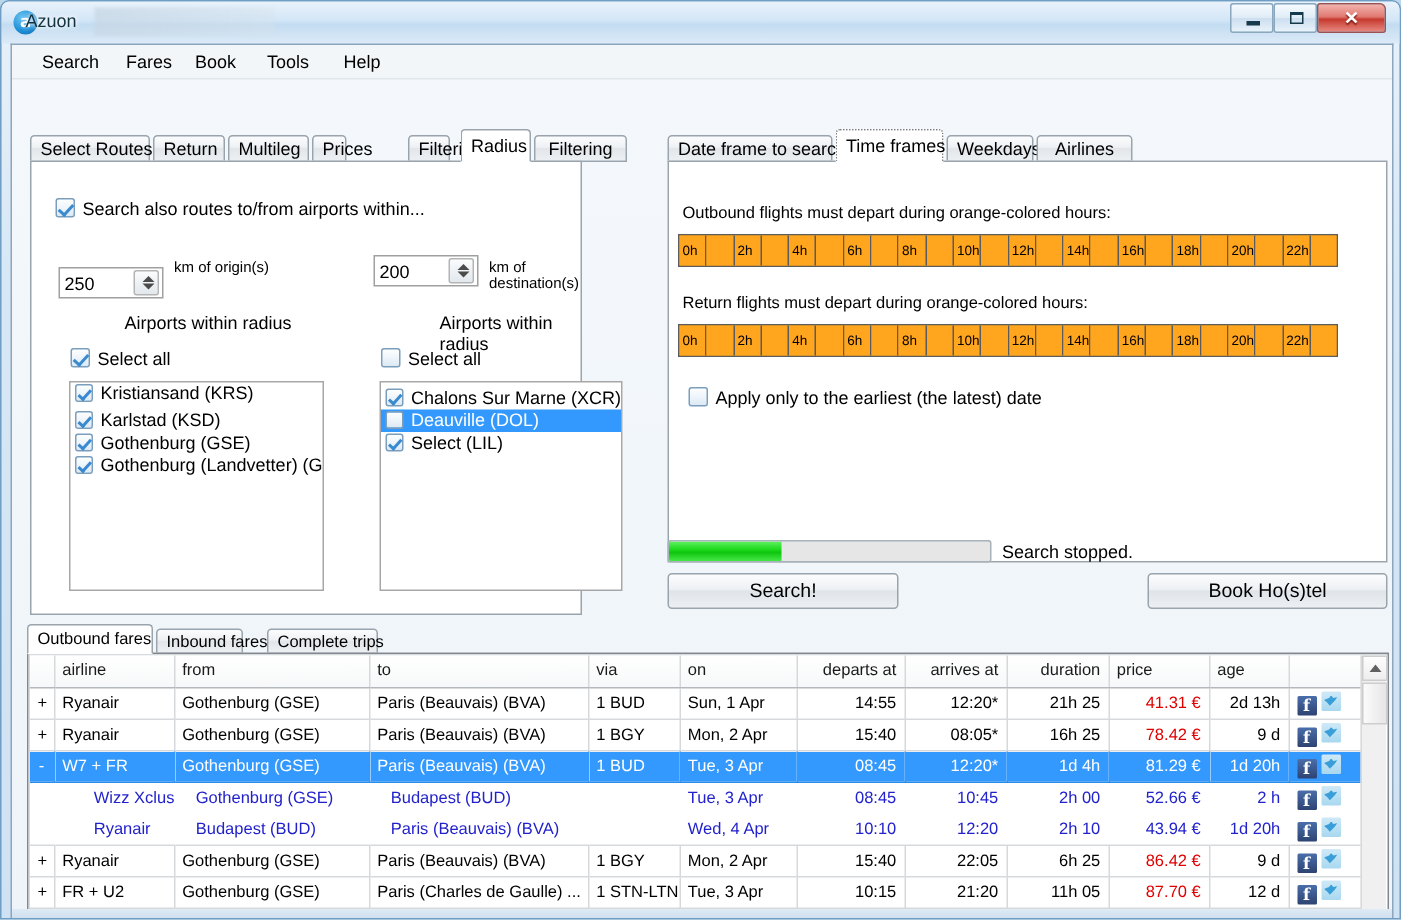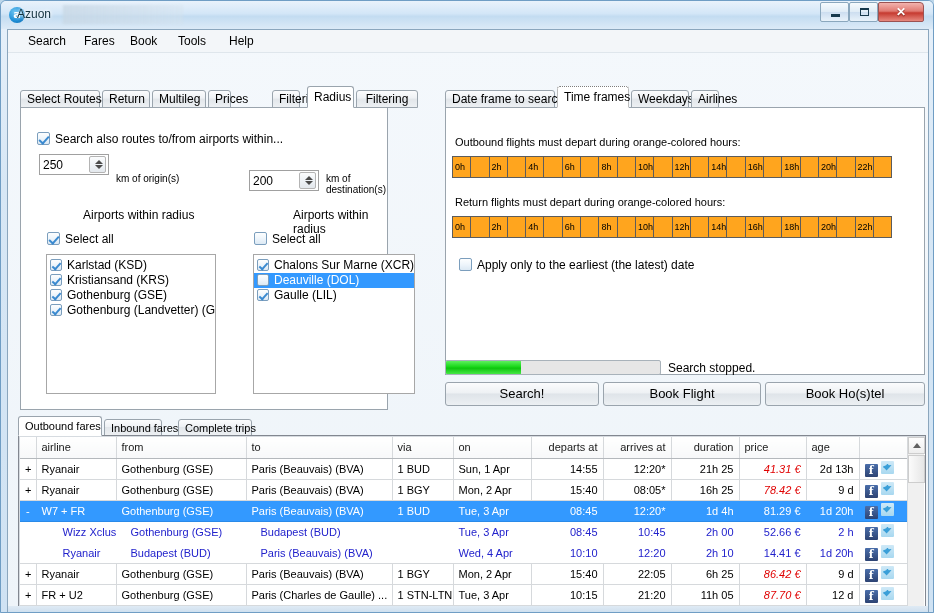--- a/index.html
+++ b/index.html
@@ -242,21 +242,21 @@
     padding: 0 5px;
     white-space: nowrap;
     overflow: hidden;
     color: #000;
   }
   table.grid td.r { text-align: right; }
   table.grid td.c { text-align: center; }
   tr.sel td { background: #3399ff; color: #fff; border-right-color:#3399ff; border-bottom-color:#2a8ae8;}
   tr.sub td { color: #2222cc; border-right-color: transparent; border-bottom-color: transparent; }
   tr.sub td.lastsub { border-bottom: 1px solid #d6d9dc; }
-  .price { color: #e00000; font-style: italic; }
+  .price { color: #e00000; }
   td.airline-cell { padding-left: 10px; margin-left: 28px; }
   tr.sub td.airline-cell { padding-left: 26px; }
   tr.sub td.from-cell, tr.sub td.to-cell { padding-left: 14px; }
 
   .sicons { white-space: nowrap; }
   .fb {
     display: inline-block; width: 13px; height: 13px;
     background: linear-gradient(to bottom,#4a6eaa 0%, #2d4373 100%);
     color: #fff; font-family: "DejaVu Serif", serif; font-weight: bold;
     font-size: 11px; line-height: 13px; text-align: center;
@@ -339,21 +339,21 @@
       <div class="tab active" style="left:287px; width:47px">Radius</div>
       <div class="tab" style="left:336px; width:62px">Filtering</div>
     </div>
 
     <div class="tabpanel" id="left-panel">
 
       <div class="chkrow" style="left:16px; top:24px;">
         <span class="chkbox checked"></span><span class="chklabel">Search also routes to/from airports within...</span>
       </div>
 
-      <div class="spin" style="left:18px; top:46px;">
+      <div class="spin" style="left:18px; top:70px;">
         <input type="text" value="250" style="">
         <div class="spin-btns">
           <div class="spin-up"></div>
           <div class="spin-down"></div>
         </div>
       </div>
       <div class="spin-label" style="left:95px; top:65px;">km of origin(s)</div>
 
       <div class="spin" style="left:228px; top:62px;">
         <input type="text" value="200" style="">
@@ -368,52 +368,52 @@
       <div class="grp-caption" style="left:272px; top:100px;">Airports within radius</div>
 
       <div class="chkrow" style="left:26px; top:124px;">
         <span class="chkbox checked"></span><span class="chklabel">Select all</span>
       </div>
       <div class="chkrow" style="left:233px; top:124px;">
         <span class="chkbox"></span><span class="chklabel">Select all</span>
       </div>
 
       <div class="listbox" style="left:25px; top:146px; width:170px; height:140px;">
+        <div class="li">
+          <span class="chkbox checked"></span><span class="txt">Kristiansand (KRS)</span>
+        </div>
         <div class="li" style="margin-top:3px">
           <span class="chkbox checked"></span><span class="txt">Karlstad (KSD)</span>
-        </div>
-        <div class="li">
-          <span class="chkbox checked"></span><span class="txt">Kristiansand (KRS)</span>
         </div>
         <div class="li">
           <span class="chkbox checked"></span><span class="txt">Gothenburg (GSE)</span>
         </div>
         <div class="li">
           <span class="chkbox checked"></span><span class="txt">Gothenburg (Landvetter) (GOT)</span>
         </div>
       </div>
 
       <div class="listbox" style="left:232px; top:146px; width:162px; height:140px;">
         <div class="li" style="margin-top:3px">
           <span class="chkbox checked"></span><span class="txt">Chalons Sur Marne (XCR)</span>
         </div>
         <div class="li sel">
           <span class="chkbox"></span><span class="txt">Deauville (DOL)</span>
         </div>
         <div class="li">
-          <span class="chkbox checked"></span><span class="txt">Gaulle (LIL)</span>
+          <span class="chkbox checked"></span><span class="txt">Select (LIL)</span>
         </div>
       </div>
     </div>
 
     <div class="tabstrip" id="right-tabs">
       <div class="tab" style="left:0px;   width:110px">Date frame to search</div>
       <div class="tab active dotted" style="left:112px; width:72px">Time frames</div>
       <div class="tab" style="left:186px; width:58px">Weekdays</div>
-      <div class="tab" style="left:246px; width:28px">Airlines</div>
+      <div class="tab" style="left:246px; width:64px">Airlines</div>
     </div>
 
     <div class="tabpanel" id="right-panel">
       <div class="tf-caption" style="left:9px; top:28px;">Outbound flights must depart during orange-colored hours:</div>
       <div class="hourbar" id="outbound-hourbar" style="left:6px; top:48px; width:440px;">
           <div class="hourcell" style="background: rgb(255, 165, 30);">0h</div>
           <div class="hourcell" style="background: rgb(255, 165, 30);"></div>
           <div class="hourcell" style="background: rgb(255, 165, 30);">2h</div>
           <div class="hourcell" style="background: rgb(255, 165, 30);"></div>
           <div class="hourcell" style="background: rgb(255, 165, 30);">4h</div>
@@ -470,21 +470,20 @@
         <span class="chkbox"></span><span class="chklabel">Apply only to the earliest (the latest) date</span>
       </div>
     </div>
 
     <div id="progress-wrap">
       <div id="progress-fill" style="width: 35%;"></div>
     </div>
     <div id="progress-text">Search stopped.</div>
 
     <div class="bigbtn" style="left:437px; width:154px;">Search!</div>
-    <div class="bigbtn" style="left:595px; width:158px;">Book Flight</div>
     <div class="bigbtn" style="left:757px; width:160px;">Book Ho(s)tel</div>
 
     <div class="tabstrip" id="results-tabs">
       <div class="tab active" style="left:0px;   width:84px">Outbound fares</div>
       <div class="tab" style="left:86px;  width:58px">Inbound fares</div>
       <div class="tab" style="left:160px; width:74px">Complete trips</div>
     </div>
 
     <div id="grid-outer">
       <div id="grid-inner">
@@ -579,21 +578,21 @@
               <tr class="sub">
                 <td class="c lastsub"></td>
                 <td class="airline-cell lastsub">Ryanair</td>
                 <td class="from-cell lastsub">Budapest (BUD)</td>
                 <td class="to-cell lastsub">Paris (Beauvais) (BVA)</td>
                 <td class="lastsub"></td>
                 <td class="lastsub">Wed, 4 Apr</td>
                 <td class="r lastsub">10:10</td>
                 <td class="r lastsub">12:20</td>
                 <td class="r lastsub">2h 10</td>
-                <td class="r lastsub"><span>14.41 €</span></td>
+                <td class="r lastsub"><span>43.94 €</span></td>
                 <td class="r lastsub">1d 20h</td>
                 <td class="sicons lastsub"><span class="fb">f</span><span class="tw"></span></td>
               </tr>
               <tr>
                 <td class="c">+</td>
                 <td class="airline-cell">Ryanair</td>
                 <td class="from-cell">Gothenburg (GSE)</td>
                 <td class="to-cell">Paris (Beauvais) (BVA)</td>
                 <td>1 BGY</td>
                 <td>Mon, 2 Apr</td>

